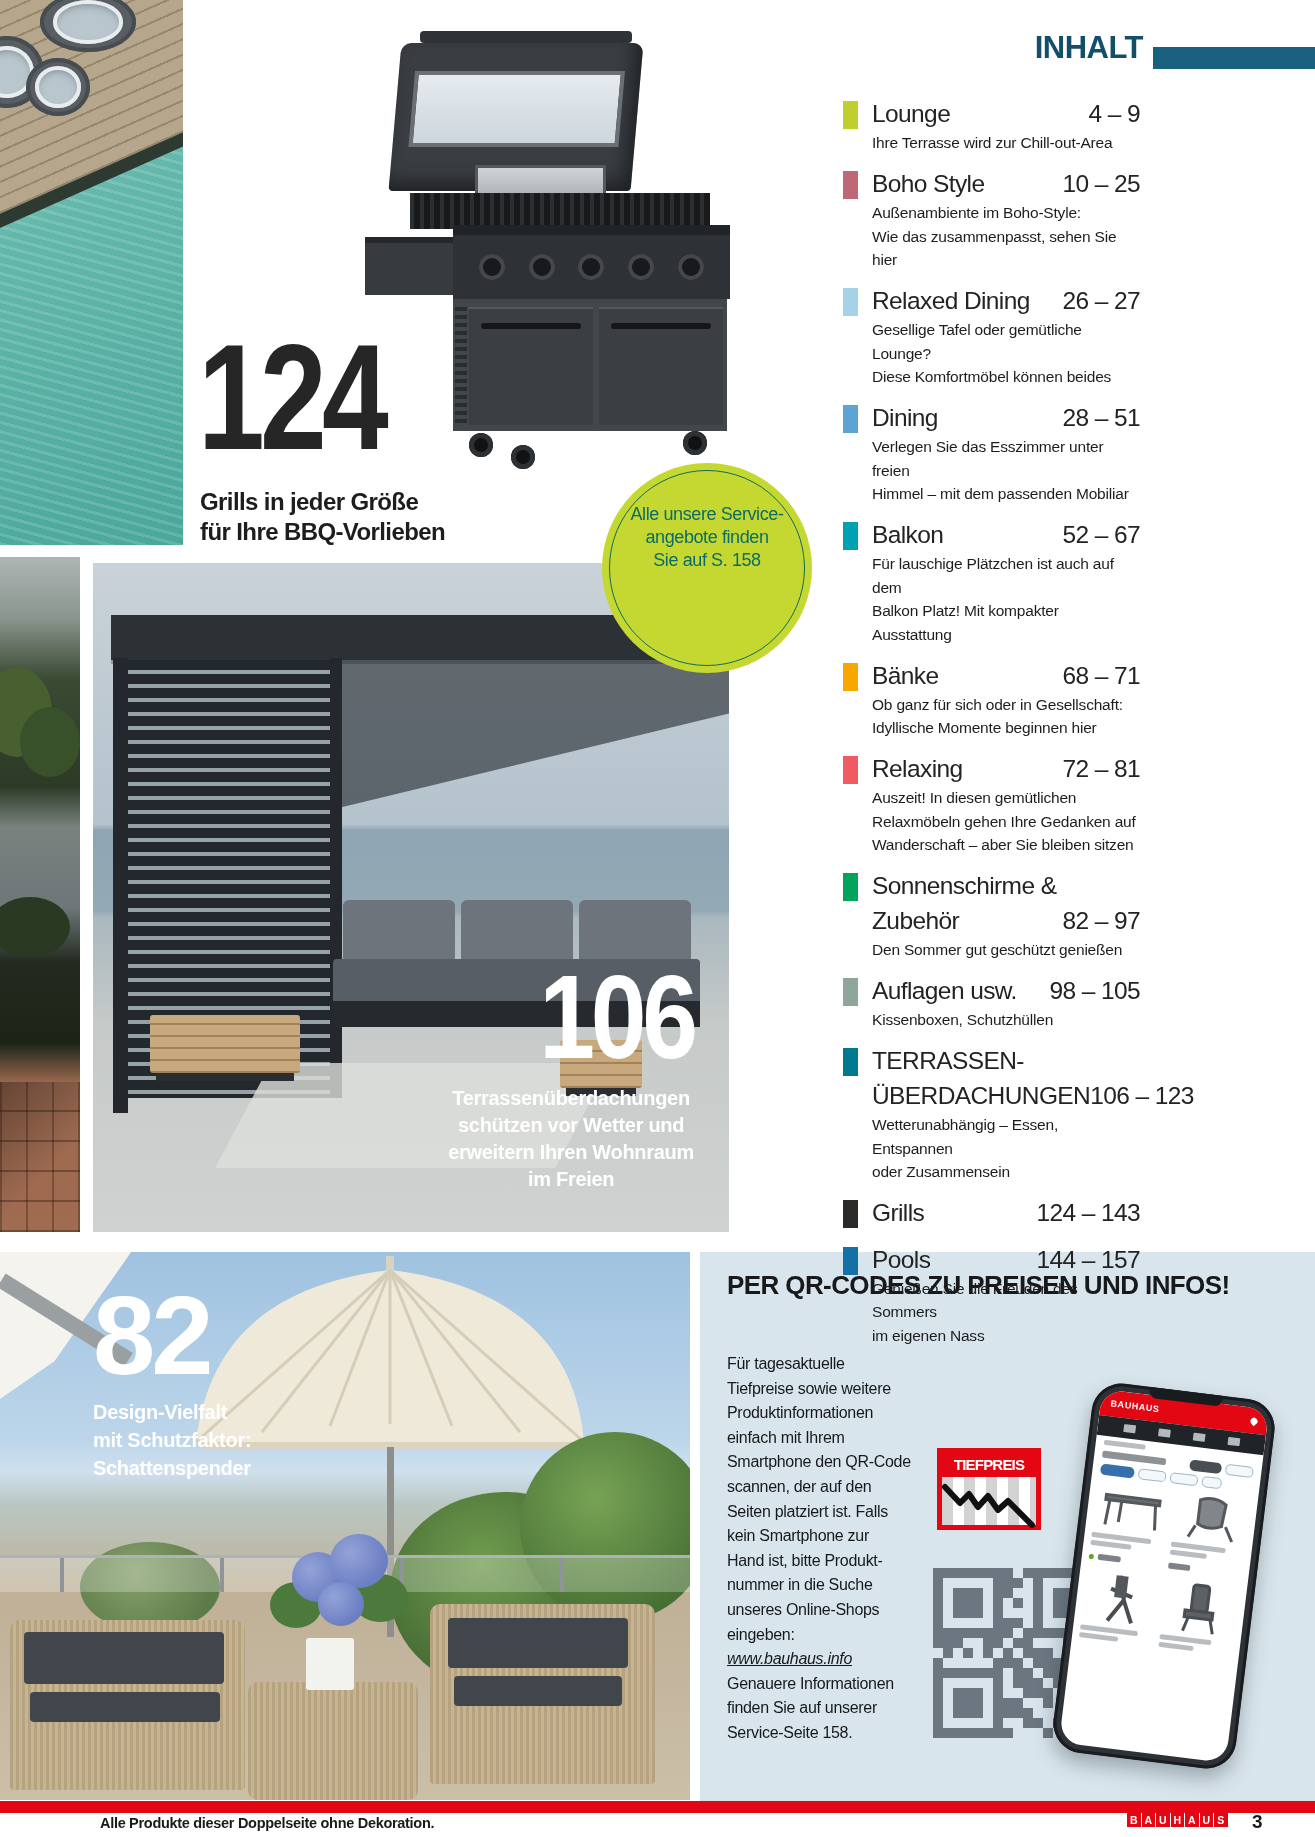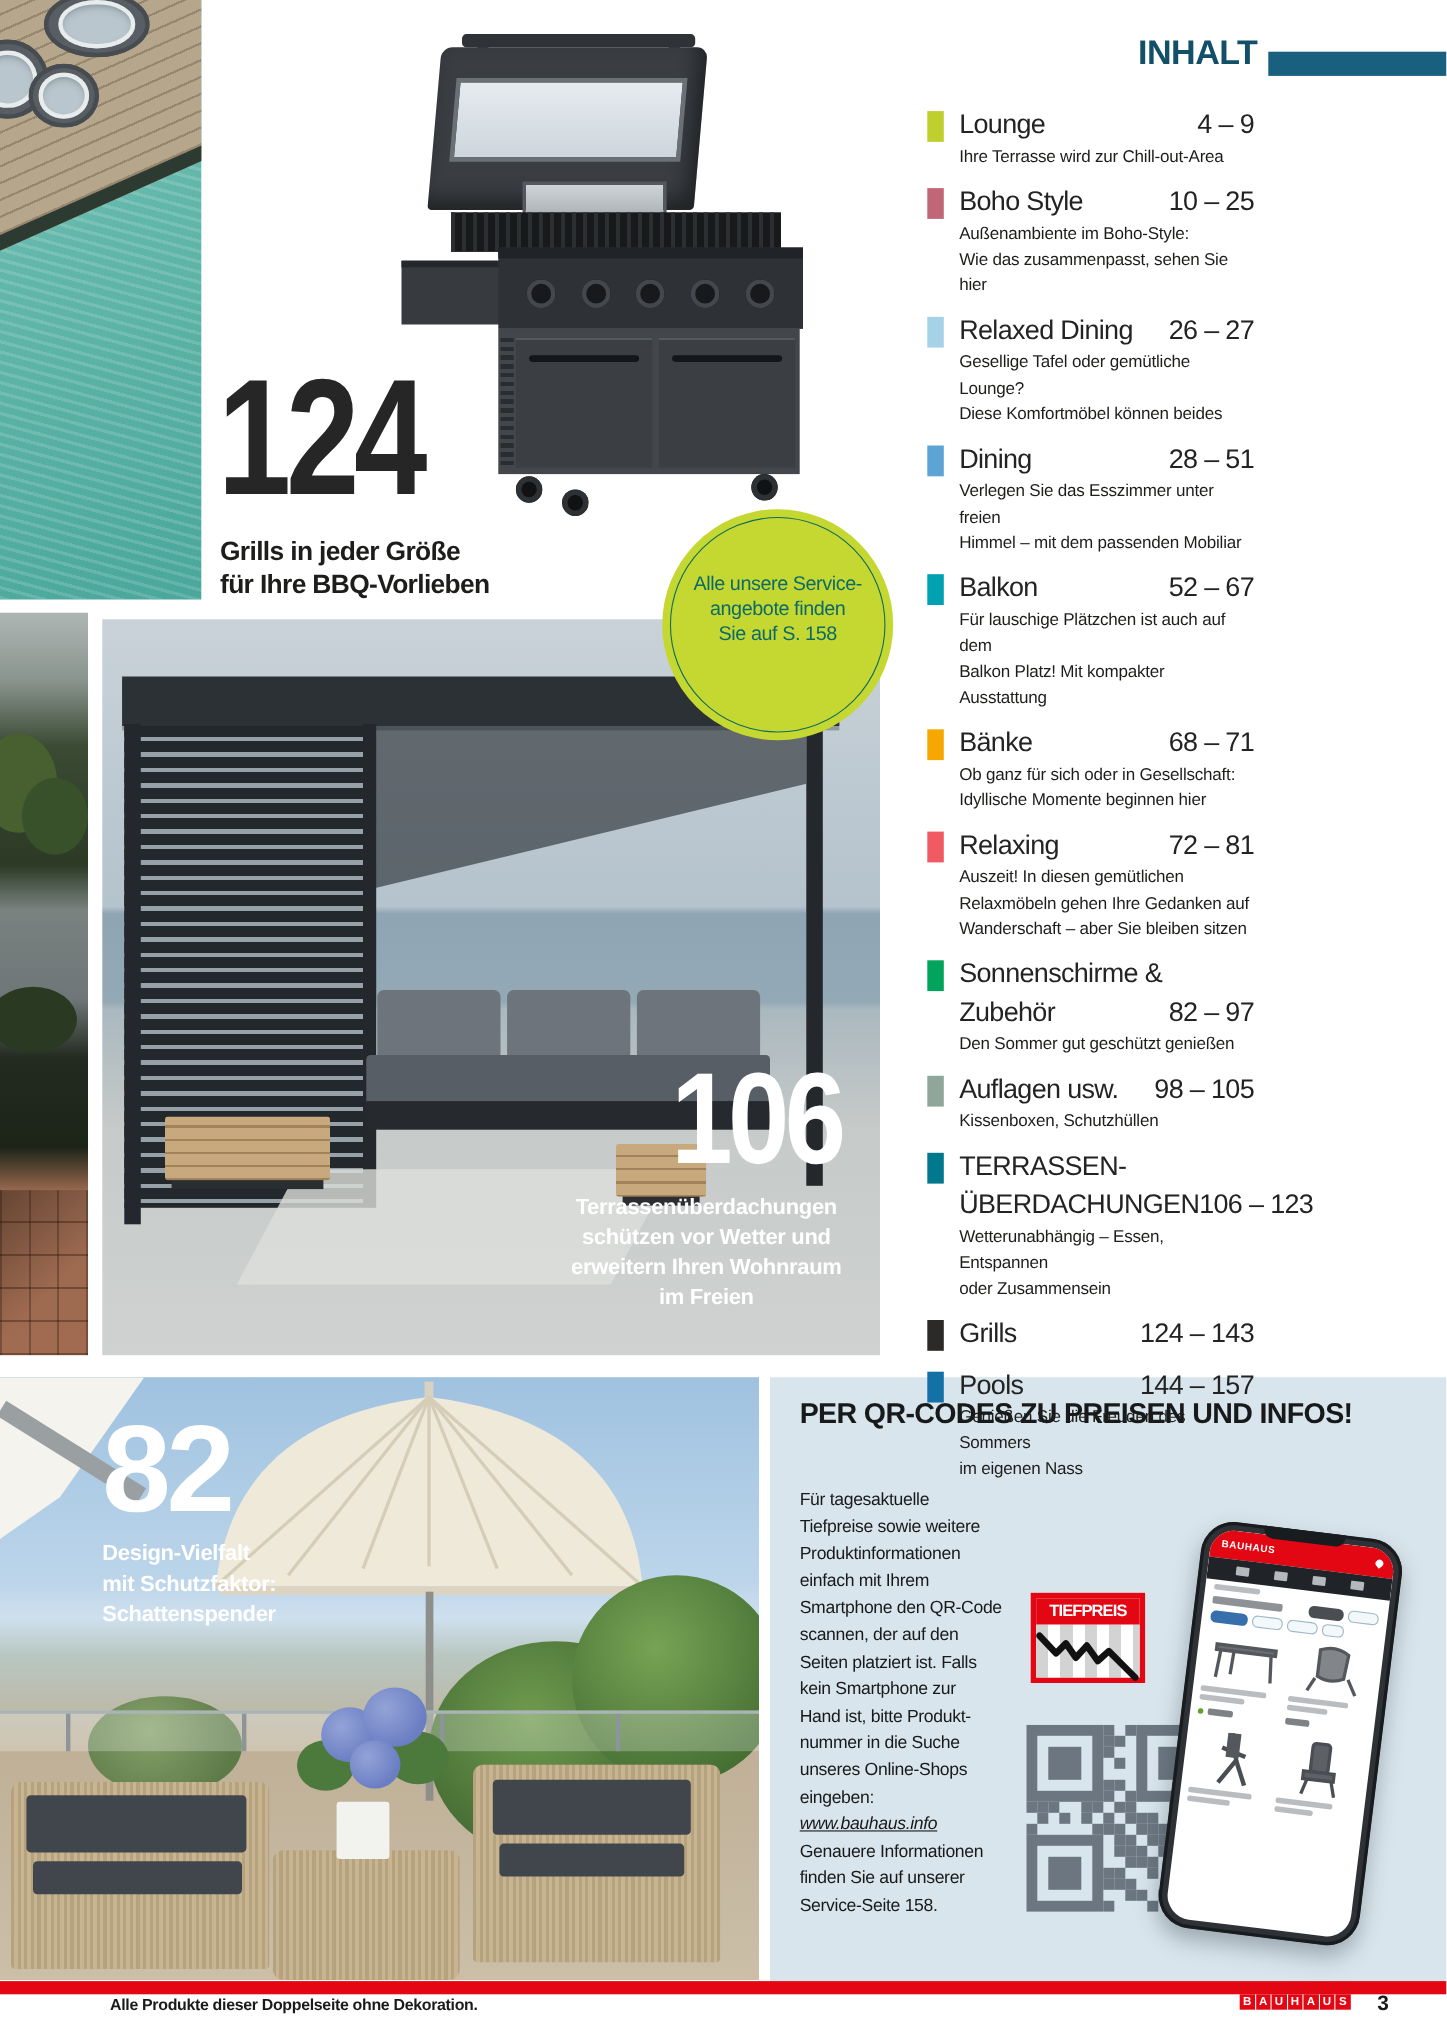--- a/index.html
+++ b/index.html
@@ -79,24 +79,24 @@
   .num-124{left:198px;top:322px;font-size:150px;}
   .cap-124{left:200px;top:487px;font-size:24px;font-weight:700;line-height:30px;
     letter-spacing:-0.6px;color:#1d1d1b;z-index:3;}
 
   
   .service-circle{left:602px;top:463px;width:210px;height:210px;border-radius:50%;
     background:#c5d832;z-index:5;text-align:center;box-sizing:border-box;padding-top:40px;}
   .service-circle::before{content:"";position:absolute;inset:7px;border-radius:50%;
     border:1.5px solid #0f6b5f;}
   .service-title{font-size:23px;font-weight:700;color:#0c6b66;line-height:27px;letter-spacing:-0.5px;}
-  .service-body{margin-top:16px;font-size:18px;color:#0c6b66;line-height:23px;letter-spacing:-0.4px;}
-
-  
-  .photo-pergola{left:93px;top:563px;width:707px;height:669px;overflow:hidden;z-index:1;
+  .service-body{margin-top:0;font-size:18px;color:#0c6b66;line-height:23px;letter-spacing:-0.4px;}
+
+  
+  .photo-pergola{left:93px;top:563px;width:636px;height:669px;overflow:hidden;z-index:1;
     background:linear-gradient(180deg,#c9d2d8 0%,#b5c3cd 38%,#b5c3cd 39%,#8fa5b3 40%,
       #93a9b6 52%,#aab8bf 53%,#c6cac8 69%,#cfd2d0 100%);}
   .perg-beam{position:absolute;left:18px;top:52px;width:652px;height:45px;background:#2c3136;
     box-shadow:0 4px 0 rgba(0,0,0,.25);}
   .perg-post{position:absolute;top:95px;background:#24282c;width:15px;}
   .perg-louvers{position:absolute;left:20px;top:97px;width:217px;height:438px;
     background:repeating-linear-gradient(180deg,#23282c 0 10px,#97a1a8 10px 14px);}
   .perg-shade{position:absolute;left:237px;top:97px;width:403px;height:150px;
     background:rgba(33,38,44,.6);clip-path:polygon(0 0,100% 0,100% 35%,0 100%);}
   .sofa-back{position:absolute;top:337px;height:64px;background:#6d747c;border-radius:6px;}

